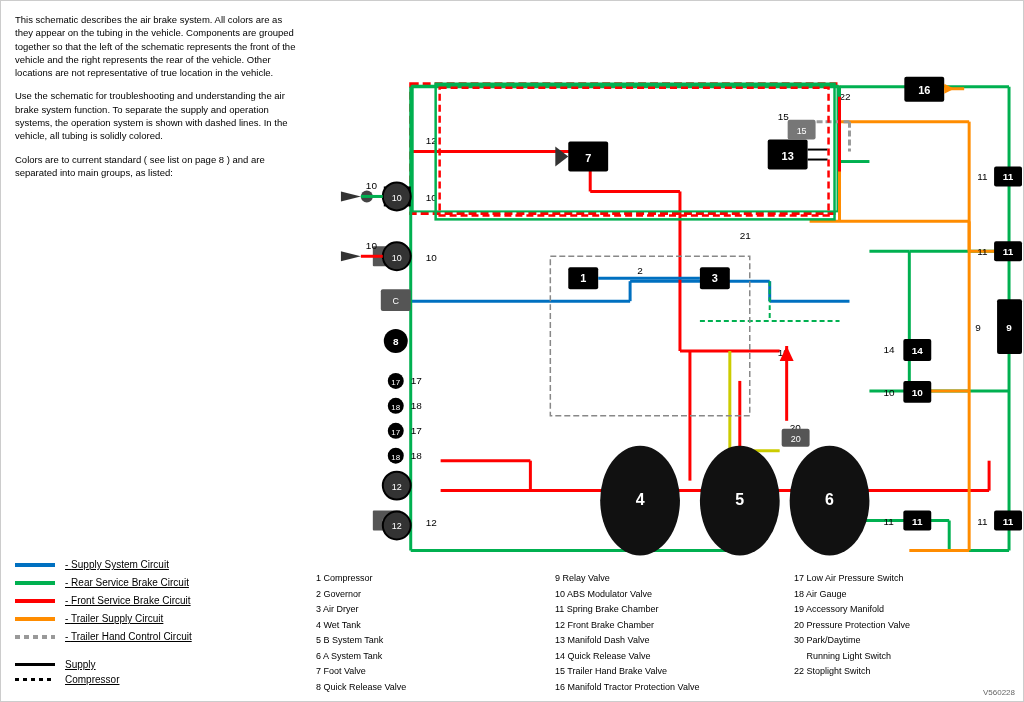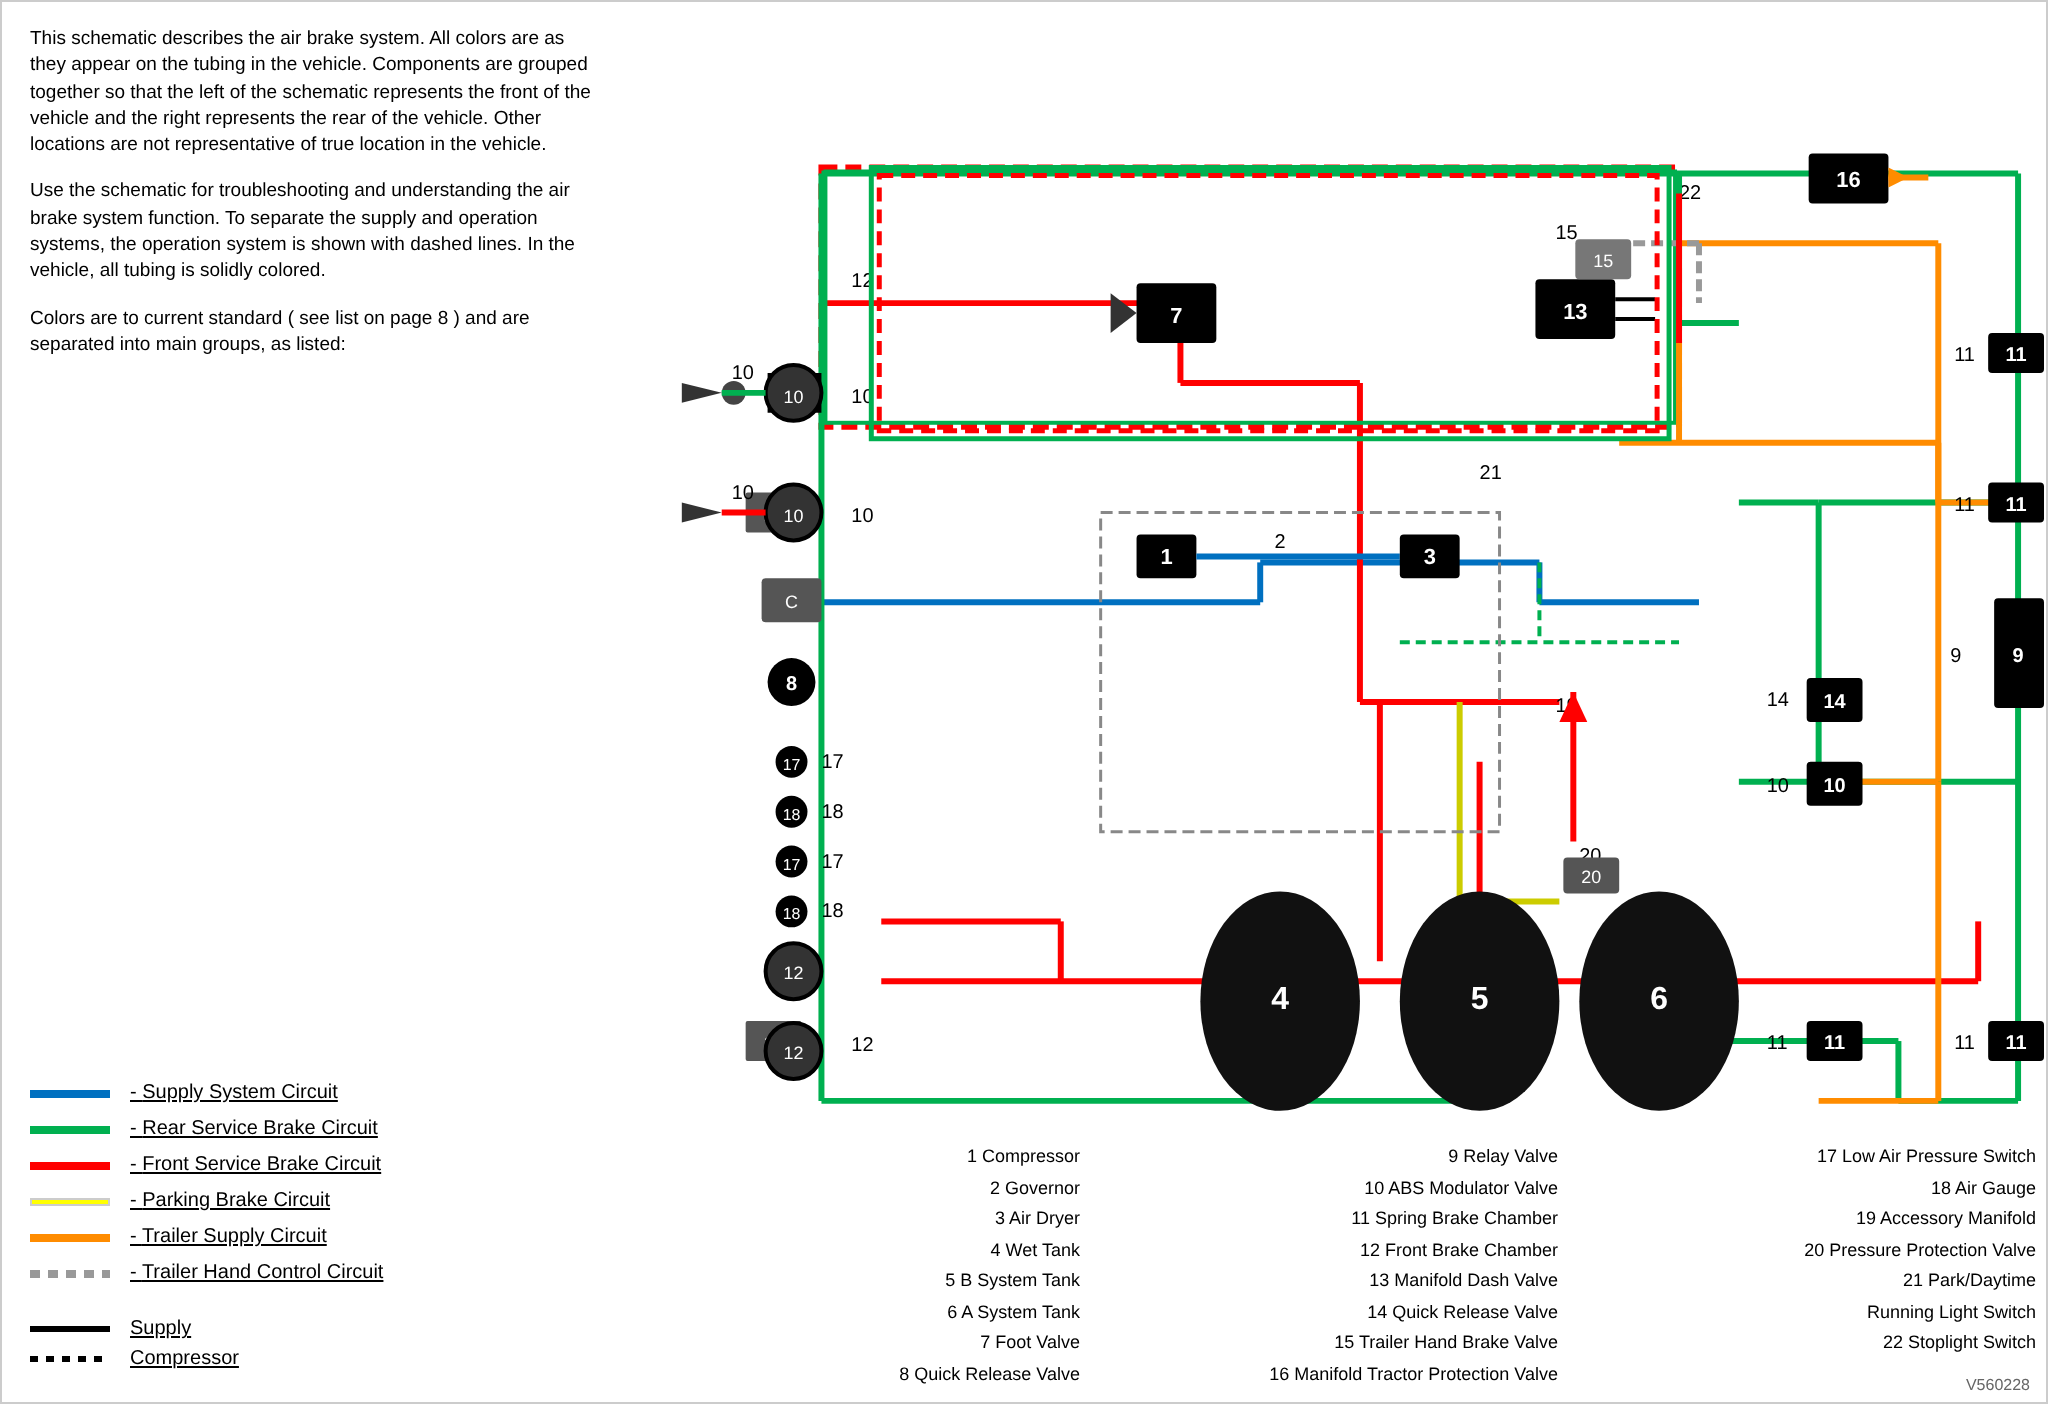--- a/index.html
+++ b/index.html
@@ -147,24 +147,20 @@
         </div>
         <div class="legend-item">
           <div class="legend-line green"></div>
           <span>-  <span>Rear Service Brake Circuit</span></span>
         </div>
         <div class="legend-item">
           <div class="legend-line red"></div>
           <span>-  <span>Front Service Brake Circuit</span></span>
         </div>
         <div class="legend-item">
-          <div class="legend-line yellow"></div>
-          <span>-  <span>Parking Brake Circuit</span></span>
-        </div>
-        <div class="legend-item">
           <div class="legend-line orange"></div>
           <span>-  <span>Trailer Supply Circuit</span></span>
         </div>
         <div class="legend-item">
           <div class="legend-line gray-dash"></div>
           <span>-  <span>Trailer Hand Control Circuit</span></span>
         </div>
 
         <div style="margin-top:17px;">
           <div class="legend-supply">
@@ -392,21 +388,21 @@
 
         <rect x="125" y="12" width="400" height="136" fill="none" stroke="#00b050" stroke-width="2.5"></rect>
 
         <circle cx="86" cy="415" r="14" fill="#333" stroke="#000" stroke-width="2"></circle>
         <text x="86" y="419" text-anchor="middle" fill="white" font-size="9">12</text>
 
         <circle cx="86" cy="455" r="14" fill="#333" stroke="#000" stroke-width="2"></circle>
         <text x="86" y="459" text-anchor="middle" fill="white" font-size="9">12</text>
       </svg>
 
-      <div style="position:absolute; bottom:5px; left:0; right:0; display:flex; gap:15px; font-size:9px; padding:0 5px;text-align:right;">
+      <div style="position:absolute; bottom:5px; left:0; right:0; display:flex; gap:15px; font-size:9px; padding:0 5px;">
         <div class="parts-col">
           <div>1   Compressor</div>
           <div>2   Governor</div>
           <div>3   Air Dryer</div>
           <div>4   Wet Tank</div>
           <div>5   B System Tank</div>
           <div>6   A System Tank</div>
           <div>7   Foot Valve</div>
           <div>8   Quick Release Valve</div>
         </div>
@@ -418,21 +414,21 @@
           <div>13  Manifold Dash Valve</div>
           <div>14  Quick Release Valve</div>
           <div>15  Trailer Hand Brake Valve</div>
           <div>16  Manifold Tractor Protection Valve</div>
         </div>
         <div class="parts-col">
           <div>17  Low Air Pressure Switch</div>
           <div>18  Air Gauge</div>
           <div>19  Accessory Manifold</div>
           <div>20  Pressure Protection Valve</div>
-          <div>21  Park/Daytime</div>
+          <div>30  Park/Daytime</div>
           <div>&nbsp;&nbsp;&nbsp;&nbsp;&nbsp;Running Light Switch</div>
           <div>22  Stoplight Switch</div>
         </div>
       </div>
     </div>
   </div>
 
   <div class="version-tag">V560228</div>
 </div>
 

